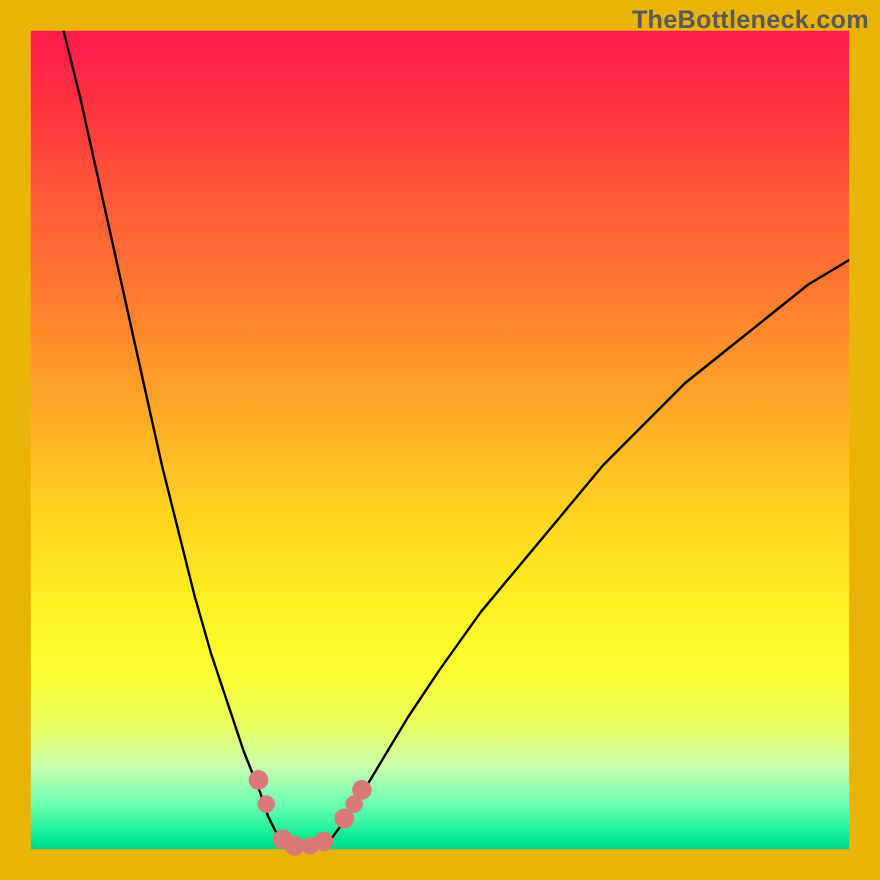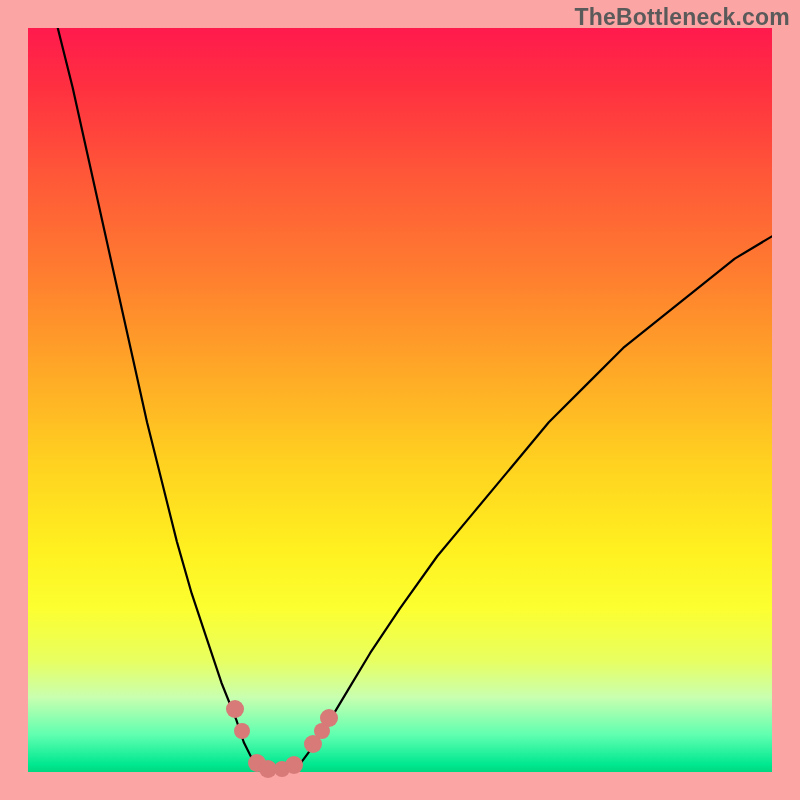--- a/index.html
+++ b/index.html
@@ -9,21 +9,21 @@
     height: 800px;
     background: #000;
     overflow: hidden;
   }
   .frame {
     position: absolute;
     left: 0;
     top: 0;
     width: 800px;
     height: 800px;
-    background: #fca5a5;
+    background: #eab308;
   }
   .plot {
     position: absolute;
     left: 28px;
     top: 28px;
     width: 744px;
     height: 744px;
     background: linear-gradient(to bottom,
       #ff1a4d 0%,
       #ff3040 8%,

